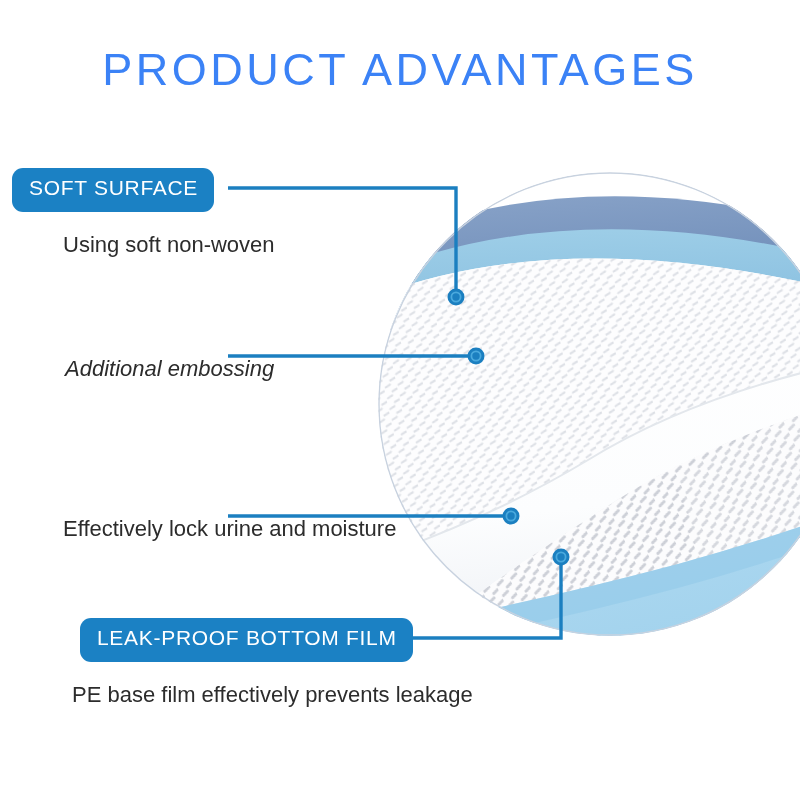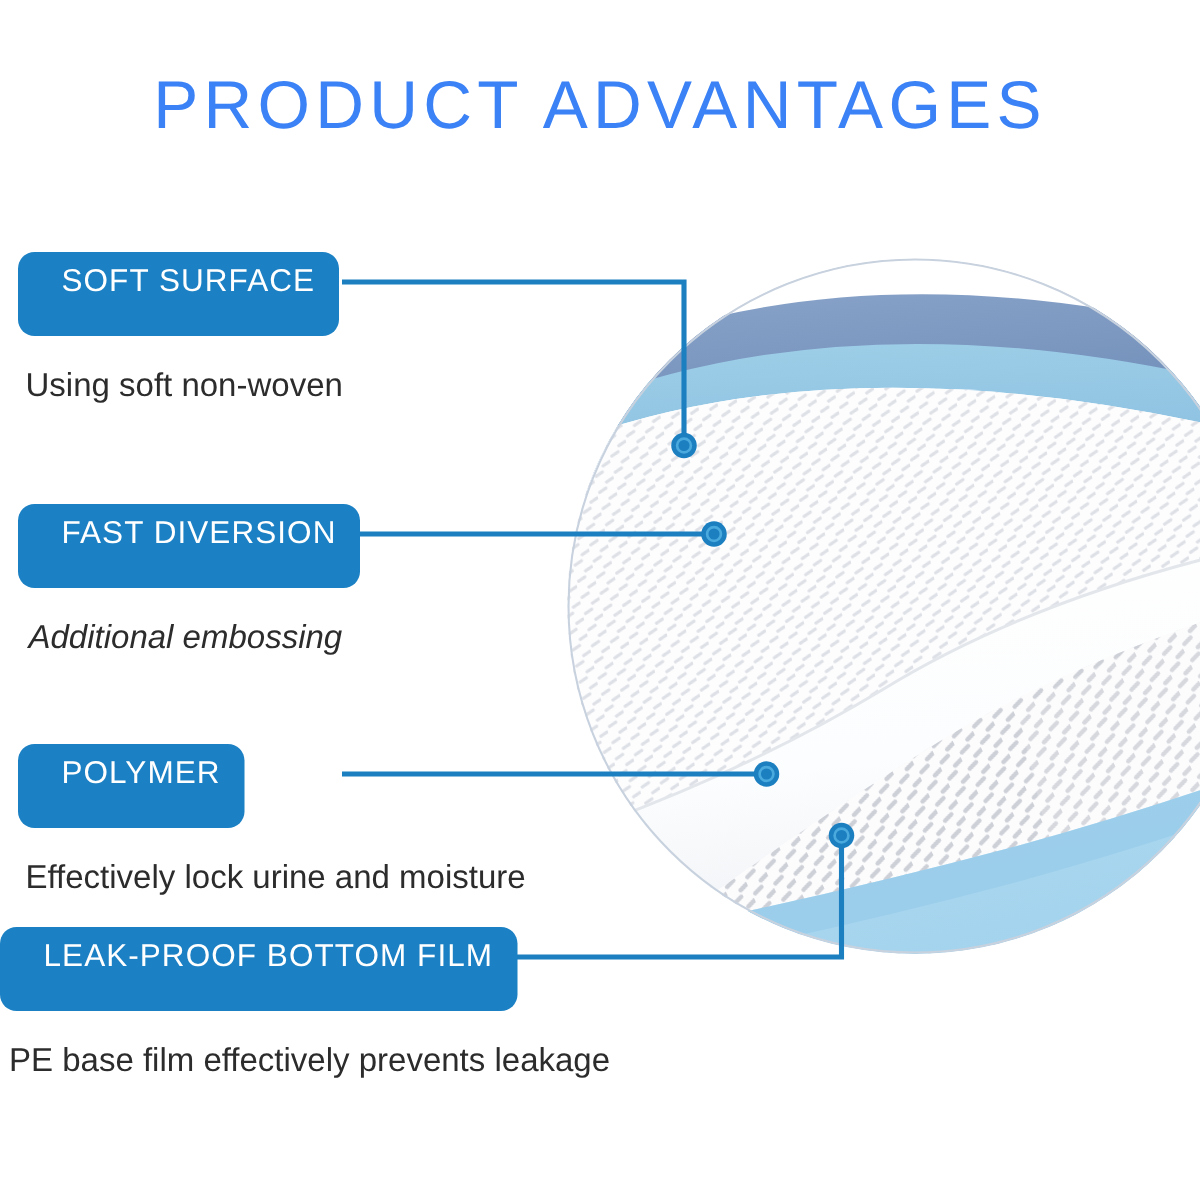--- a/index.html
+++ b/index.html
@@ -49,46 +49,46 @@
   }
   #product-photo svg { display: block; }
 
   
   .feature {
     position: absolute;
   }
   .badge {
     display: inline-block;
     box-sizing: border-box;
-    height: 56px;
+    height: 44px;
     line-height: 40px;
-    padding: 0 16px 0 29px;
+    padding: 0 16px 0 17px;
     border-radius: 11px;
     background: #1b81c4;
     color: #ffffff;
     font-size: 21px;
     letter-spacing: 0.7px;
     font-weight: 400;
     white-space: nowrap;
   }
   .desc {
     margin-top: 12px;
     color: #2c2c2c;
     font-size: 22px;
     line-height: 41px;
     font-weight: 400;
     white-space: nowrap;
   }
-  .desc .line { display: block; }
+  .desc .line { display: block; margin-left: 46px; }
 
   
   #feature-soft-surface      { left: 12px;  top: 168px; }
   #feature-fast-diversion    { left: 12px;  top: 336px; }
   #feature-polymer           { left: 12px;  top: 496px; }
-  #feature-leak-proof        { left: 0;  top: 618px; }
+  #feature-leak-proof        { left: 20px;  top: 618px; text-align: center; }
 
   #feature-soft-surface   .desc { margin-left: 5px; }
   #feature-fast-diversion .desc { margin-left: 7px; font-style: italic; }
   #feature-polymer        .desc { margin-left: 5px; }
   #feature-leak-proof     .desc { margin-left: 6px; }
 
   
   #connectors {
     position: absolute;
     left: 0;
@@ -209,28 +209,26 @@
   </svg>
 
   <div class="feature" id="feature-soft-surface">
     <div class="badge">SOFT SURFACE</div>
     <div class="desc">
       <span class="line">Using soft non-woven</span>
     </div>
   </div>
 
   <div class="feature" id="feature-fast-diversion">
-    <div class="badge">FAST DIVERSION</div>
     <div class="desc">
       <span class="line">Additional embossing</span>
     </div>
   </div>
 
   <div class="feature" id="feature-polymer">
-    <div class="badge">POLYMER</div>
     <div class="desc">
       <span class="line">Effectively lock urine and moisture</span>
     </div>
   </div>
 
   <div class="feature" id="feature-leak-proof">
     <div class="badge">LEAK-PROOF BOTTOM FILM</div>
     <div class="desc">
       <span class="line">PE base film effectively prevents leakage</span>
     </div>

